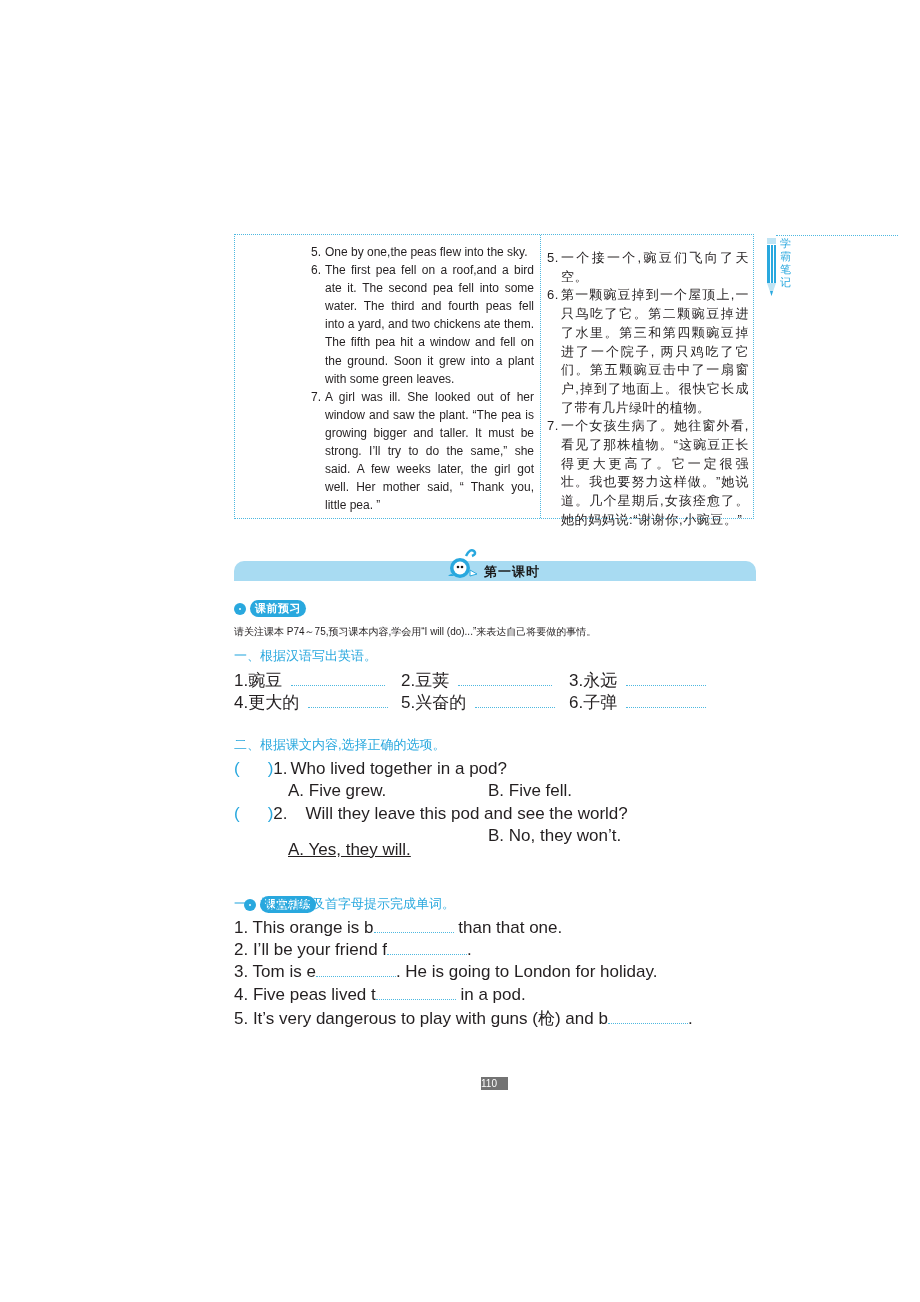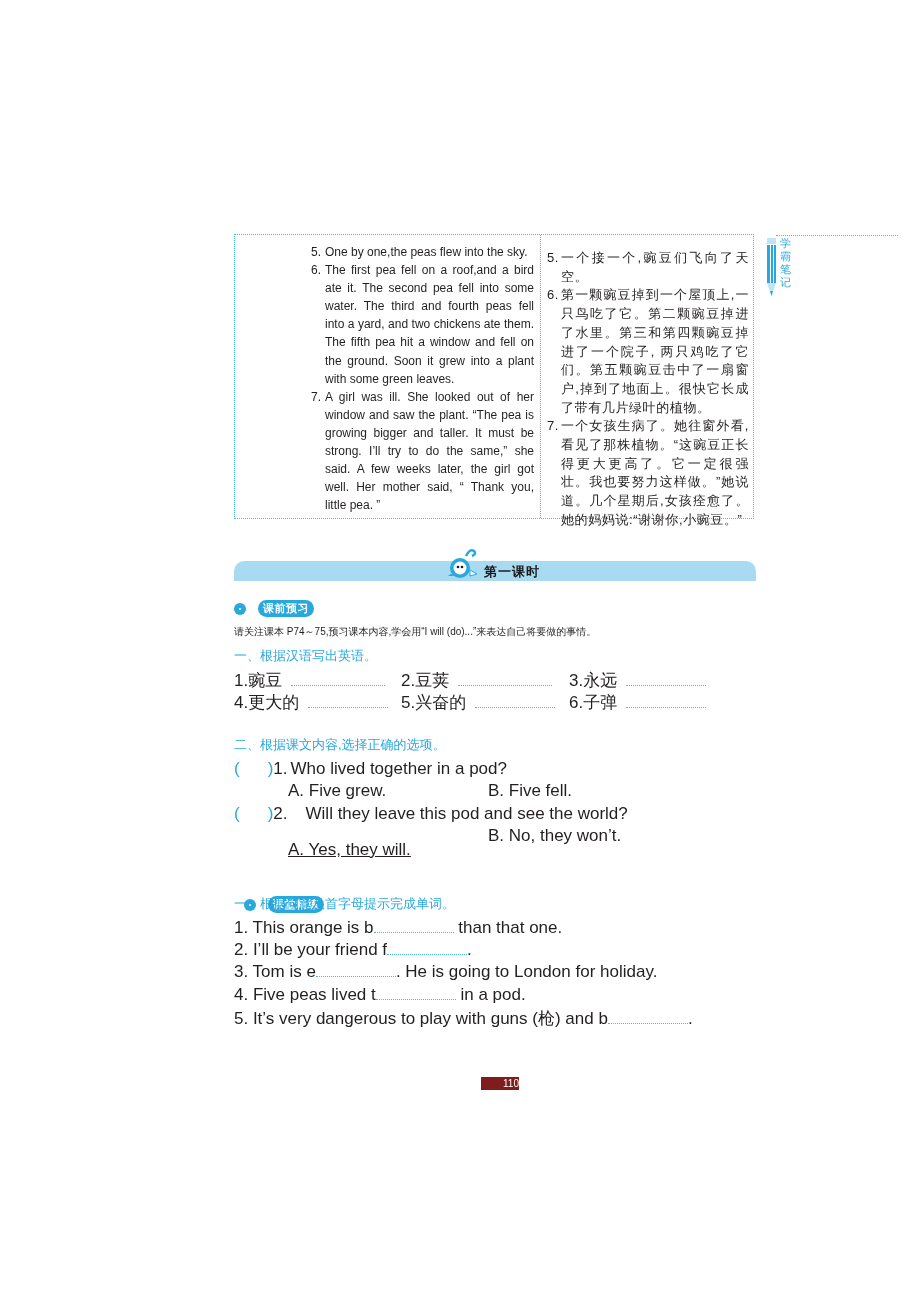--- a/index.html
+++ b/index.html
@@ -18,31 +18,31 @@
     .para { display: flex; text-align: justify; }
     .para .num { flex: 0 0 auto; width: 14px; }
     .para .txt { flex: 1; }
     .side-line { left: 776px; top: 235px; width: 122px; border-top: 1px dotted #4db8e0; }
     .pencil { left: 767px; top: 238px; width: 9px; height: 58px; }
     .side-text { left: 780px; top: 237px; color: #29a8de; font-size: 11px; line-height: 13px; width: 12px; }
     .banner { left: 234px; top: 561px; width: 522px; height: 20px; background: #a8dbf2;
       border-radius: 10px 10px 0 0; }
     .banner-title { left: 484px; top: 563px; font-size: 13px; font-weight: bold; color: #1a1a1a; letter-spacing: 1px; }
     .mascot { left: 444px; top: 546px; width: 36px; height: 36px; }
-    .sec-head { display: flex; align-items: center; gap: 8px; }
+    .sec-head { display: flex; align-items: center; }
     .dot-icon { width: 12px; height: 12px; border-radius: 50%; background: #29a8de; margin-right: 4px; position: relative; }
     .dot-icon::after { content: ""; position: absolute; left: 3px; top: 3px; width: 6px; height: 6px; border-radius: 50%;
       background: radial-gradient(circle, #bfe8f8 30%, transparent 31%); }
     .pill { background: #29a8de; color: #fff; font-size: 11px; font-weight: bold; padding: 1px 5px; border-radius: 9px; letter-spacing: 0.5px; }
     .blue-heading { color: #29a8de; font-size: 13px; }
     .line { font-size: 17px; }
     .blank { display: inline-block; border-bottom: 1px dotted #4db8e0; vertical-align: baseline; height: 12px; }
     .paren { color: #29a8de; }
-    .page-num { left: 481px; top: 1077px; width: 38px; height: 13px; background: #7f1d1d; color: #fff; font-size: 10px;
-      text-align: right; line-height: 13px; }
+    .page-num { left: 481px; top: 1077px; width: 27px; height: 13px; background: #737373; color: #fff; font-size: 10px;
+      text-align: left; line-height: 13px; }
   </style>
 </head>
 <body>
 
 <div class="abs table">
   <div class="abs col-en">
     <div class="para">
       <span class="num">5.</span>
       <span class="txt">One by one,the peas flew into the sky.</span>
     </div>

